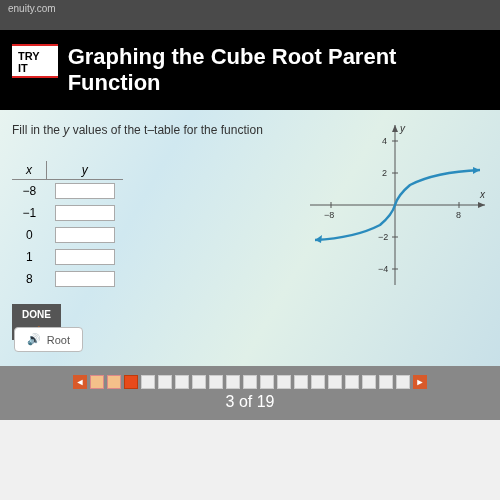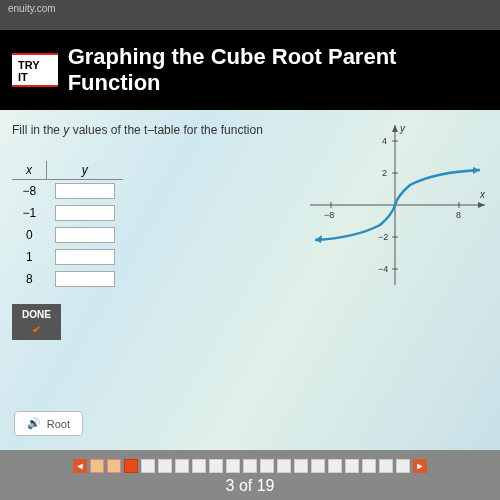--- a/index.html
+++ b/index.html
@@ -16,42 +16,42 @@
     color: #ccc;
     font-size: 10px;
     padding: 3px 8px;
     height: 30px;
   }
   .header {
     background: #000;
     color: #fff;
     padding: 14px 12px;
     display: flex;
-    align-items: center;
+    align-items: flex-start;
     gap: 10px;
   }
   .tryit-badge {
     background: #fff;
     color: #000;
     font-weight: bold;
     font-size: 11px;
     padding: 4px 6px 2px 6px;
     border: 2px solid #d22;
     border-left: none;
     border-right: none;
     display: inline-block;
   }
   .header-title {
     font-size: 22px;
     font-weight: bold;
   }
   .content {
     background: linear-gradient(120deg, #e8f4f0 0%, #d0e8f0 30%, #e0f0e8 60%, #c8e0e8 100%);
     position: relative;
-    height: 340px;
+    height: 256px;
     padding: 12px;
   }
   .instruction {
     font-size: 12px;
     color: #333;
     width: 260px;
     line-height: 1.4;
   }
   .instruction .italic { font-style: italic; }
   .formula { font-style: italic; font-size: 12px; margin-top: 2px;}

